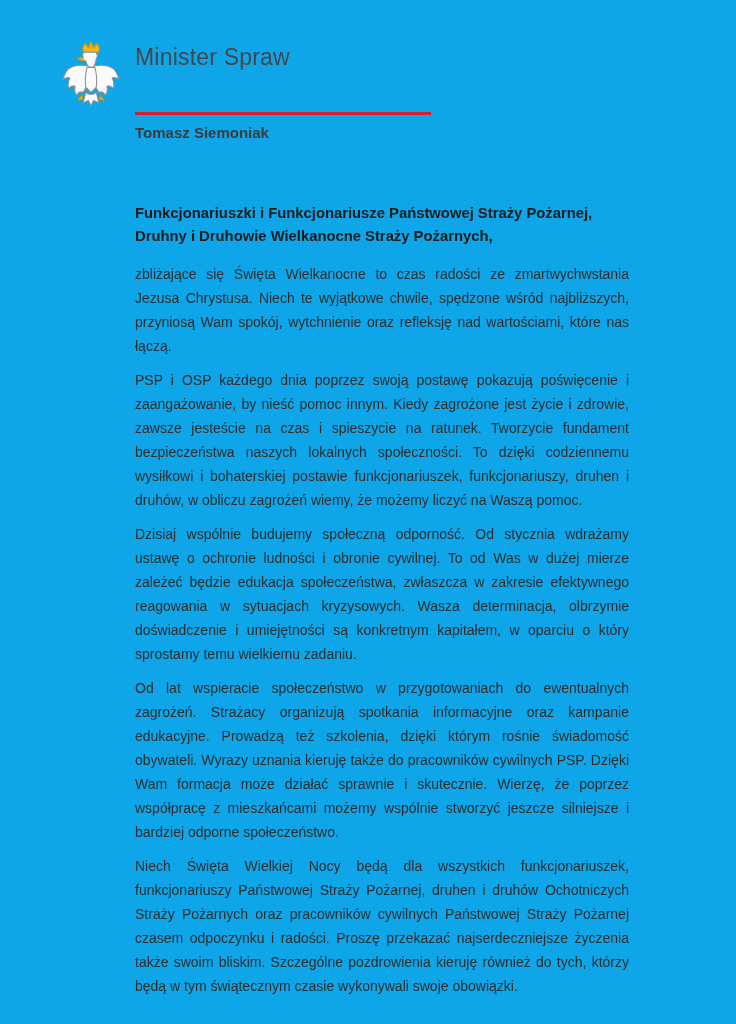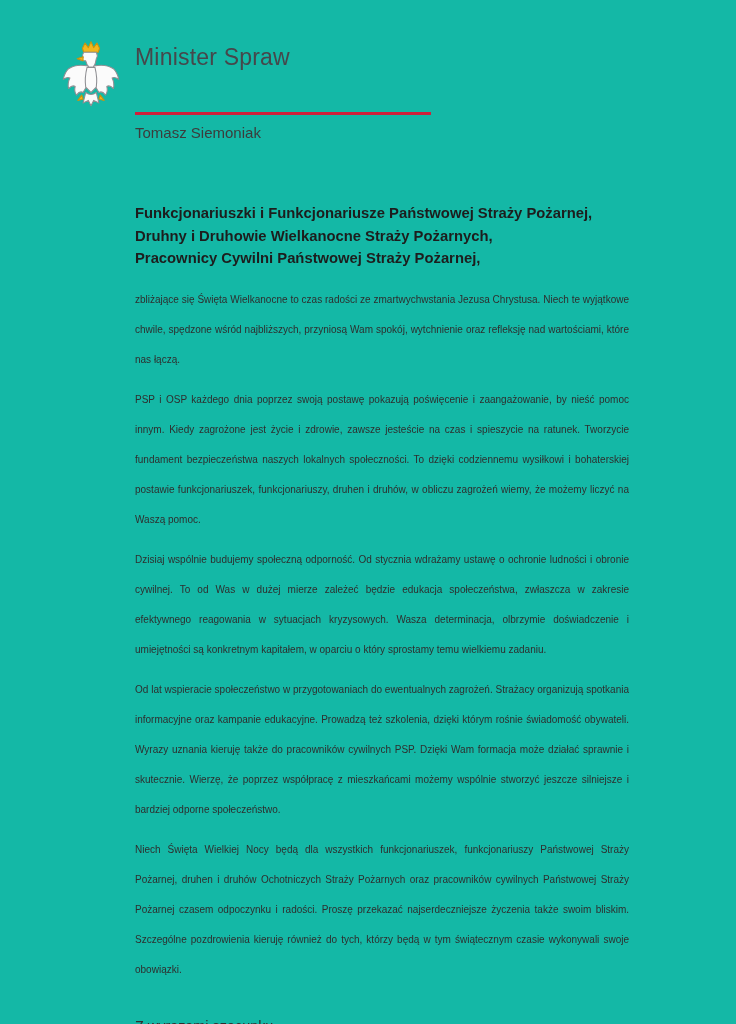--- a/index.html
+++ b/index.html
@@ -2,21 +2,21 @@
 <html lang="pl" style="--accent-red: #d0203a; --signature-blue: #2e4f9f; --text-color: #2e2e2e;"><head>
 <meta charset="utf-8">
 <style>
   * { margin: 0; padding: 0; box-sizing: border-box; }
   html, body { background: #e9e9e9; }
   body { display: flex; justify-content: center; }
   .page {
     position: relative;
     width: 736px;
     height: 1024px;
-    background: #14b8a6;
+    background: #0ea5e9;
     font-family: "Liberation Sans", "DejaVu Sans", sans-serif;
     color: #2e2e2e;
     overflow: hidden;
   }
   .emblem {
     position: absolute;
     left: 58px;
     top: 36px;
     width: 66px;
     height: 76px;
@@ -38,37 +38,38 @@
     width: 296px;
     height: 3px;
     background: var(--accent-red, #d0203a);
   }
   .signer {
     position: absolute;
     left: 135px;
     top: 124px;
     font-size: 15px;
     color: #3c3c3c;
+    font-weight: bold;
   }
   .letter-body {
     position: absolute;
     left: 135px;
     top: 202px;
     width: 494px;
   }
   .salutation {
     font-weight: bold;
     font-size: 14.8px;
     line-height: 22.5px;
     color: #1d1d1d;
     margin-bottom: 15px;
   }
   .letter-body p {
-    font-size: 10px;
-    line-height: 30px;
+    font-size: 14px;
+    line-height: 24px;
     text-align: justify;
     margin-bottom: 10px;
     color: #2e2e2e;
   }
   .closing {
     margin-top: 33px;
     font-size: 14.4px;
     color: #2e2e2e;
   }
   .signature {
@@ -106,21 +107,20 @@
 
   <div class="rule"></div>
 
   <div class="signer">Tomasz Siemoniak</div>
 
   <div class="letter-body">
 
     <div class="salutation">
       <div>Funkcjonariuszki i Funkcjonariusze Państwowej Straży Pożarnej,</div>
       <div>Druhny i Druhowie Wielkanocne Straży Pożarnych,</div>
-      <div>Pracownicy Cywilni Państwowej Straży Pożarnej,</div>
     </div>
 
     <p>zbliżające się Święta Wielkanocne to czas radości ze zmartwychwstania Jezusa Chrystusa. Niech te wyjątkowe chwile, spędzone wśród najbliższych, przyniosą Wam spokój, wytchnienie oraz refleksję nad wartościami, które nas łączą.</p>
     <p>PSP i OSP każdego dnia poprzez swoją postawę pokazują poświęcenie i zaangażowanie, by nieść pomoc innym. Kiedy zagrożone jest życie i zdrowie, zawsze jesteście na czas i spieszycie na ratunek. Tworzycie fundament bezpieczeństwa naszych lokalnych społeczności. To dzięki codziennemu wysiłkowi i bohaterskiej postawie funkcjonariuszek, funkcjonariuszy, druhen i druhów, w obliczu zagrożeń wiemy, że możemy liczyć na Waszą pomoc.</p>
     <p>Dzisiaj wspólnie budujemy społeczną odporność. Od stycznia wdrażamy ustawę o ochronie ludności i obronie cywilnej. To od Was w dużej mierze zależeć będzie edukacja społeczeństwa, zwłaszcza w zakresie efektywnego reagowania w sytuacjach kryzysowych. Wasza determinacja, olbrzymie doświadczenie i umiejętności są konkretnym kapitałem, w oparciu o który sprostamy temu wielkiemu zadaniu.</p>
     <p>Od lat wspieracie społeczeństwo w przygotowaniach do ewentualnych zagrożeń. Strażacy organizują spotkania informacyjne oraz kampanie edukacyjne. Prowadzą też szkolenia, dzięki którym rośnie świadomość obywateli. Wyrazy uznania kieruję także do pracowników cywilnych PSP. Dzięki Wam formacja może działać sprawnie i skutecznie. Wierzę, że poprzez współpracę z mieszkańcami możemy wspólnie stworzyć jeszcze silniejsze i bardziej odporne społeczeństwo.</p>
     <p>Niech Święta Wielkiej Nocy będą dla wszystkich funkcjonariuszek, funkcjonariuszy Państwowej Straży Pożarnej, druhen i druhów Ochotniczych Straży Pożarnych oraz pracowników cywilnych Państwowej Straży Pożarnej czasem odpoczynku i radości. Proszę przekazać najserdeczniejsze życzenia także swoim bliskim. Szczególne pozdrowienia kieruję również do tych, którzy będą w tym świątecznym czasie wykonywali swoje obowiązki.</p>
 
     <div class="closing">Z wyrazami szacunku</div>
 

